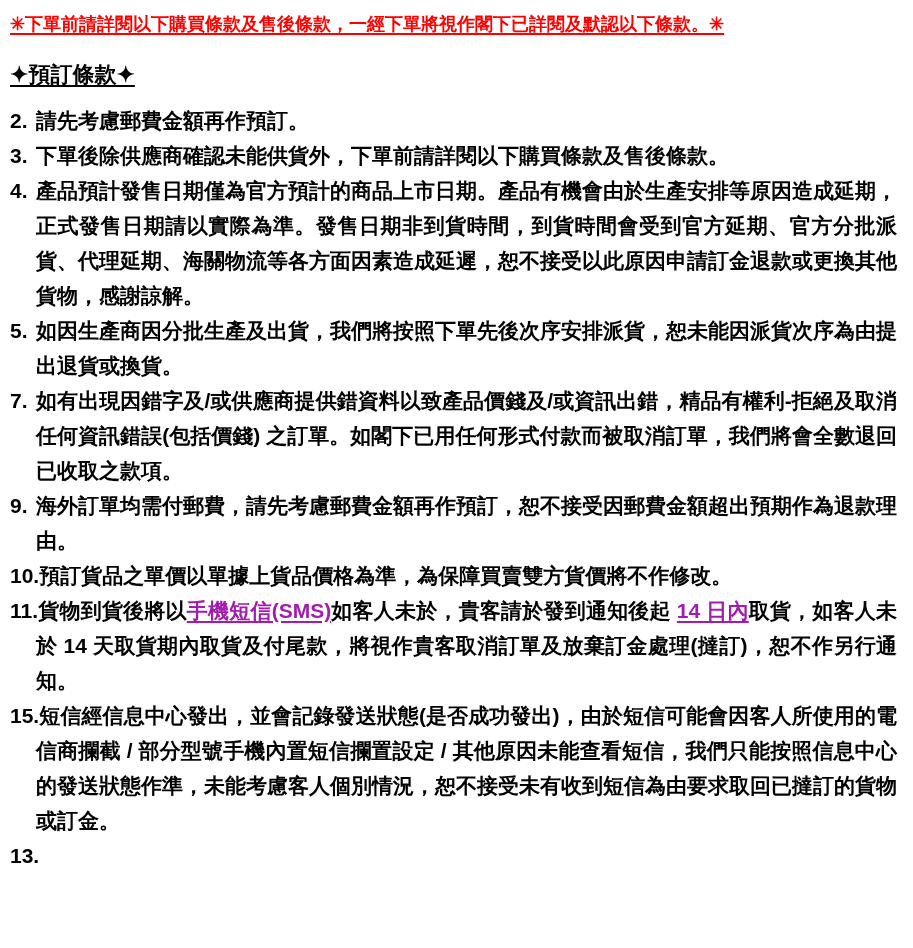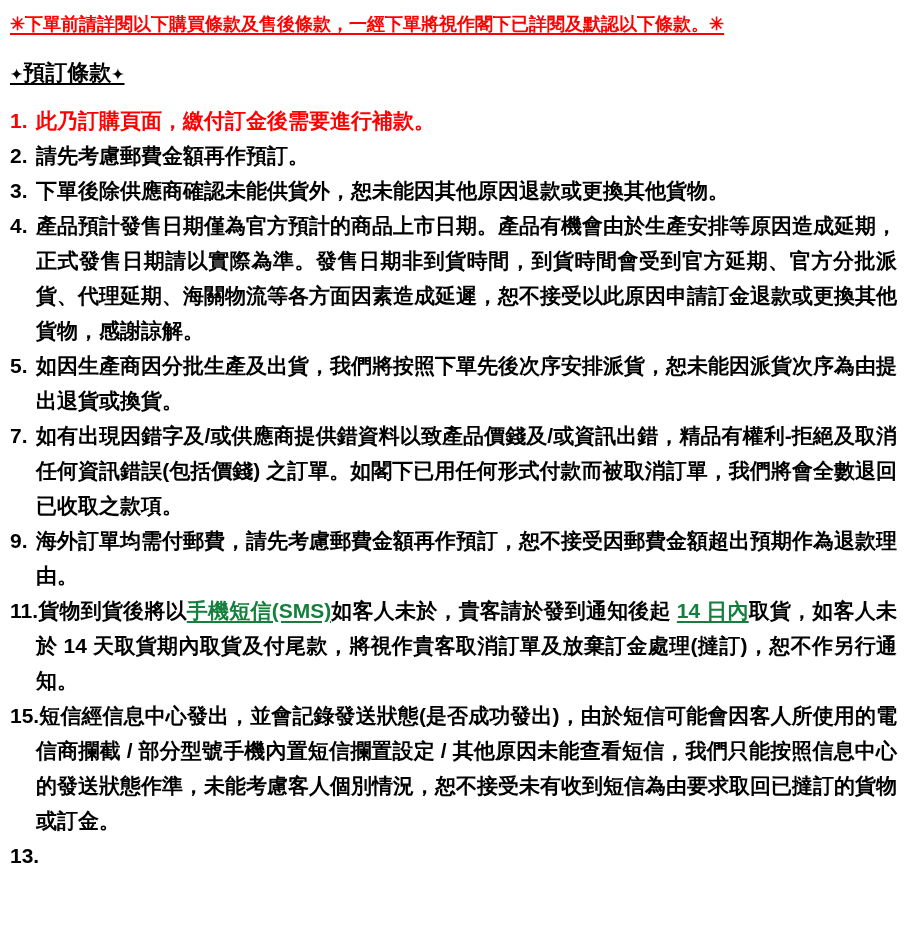--- a/index.html
+++ b/index.html
@@ -30,21 +30,20 @@
   }
   .section-title {
     font-size: 22px;
     line-height: 30px;
     color: #000000;
     text-decoration: underline;
     text-decoration-thickness: 2px;
     text-underline-offset: 3px;
     margin: 0 0 13px 0;
     display: inline-block;
-    font-family: Liberation Mono, monospace;
   }
   .terms-list {
     font-size: 21px;
     line-height: 35px;
     text-align: justify;
   }
   .term {
     padding-left: 26px;
     text-indent: -26px;
     margin: 0;
@@ -53,41 +52,41 @@
     display: inline-block;
     min-width: 26px;
     box-sizing: border-box;
     text-indent: 0;
     text-align: left;
   }
   .term-red, .term-red .num {
     color: #ff0000;
   }
   .seg-red-underline {
-    color: #15803d;
+    color: #a21caf;
     text-decoration: underline;
     text-decoration-thickness: 2px;
     text-underline-offset: 3px;
   }
 </style>
 </head>
 <body>
 
 <div class="page">
   <div class="notice-banner">✳下單前請詳閱以下購買條款及售後條款，一經下單將視作閣下已詳閱及默認以下條款。✳</div>
 
   <div>
     <span class="section-title">✦預訂條款✦</span>
   </div>
 
   <div class="terms-list">
-      <div class="term term-red"><span class="num">1.</span><span>此乃訂購頁面，繳付訂金後需要進行補款。</span></div>
       <div class="term"><span class="num">2.</span><span>請先考慮郵費金額再作預訂。</span></div>
-      <div class="term"><span class="num">3.</span><span>下單後除供應商確認未能供貨外，恕未能因其他原因退款或更換其他貨物。</span></div>
+      <div class="term"><span class="num">3.</span><span>下單後除供應商確認未能供貨外，下單前請詳閱以下購買條款及售後條款。</span></div>
       <div class="term"><span class="num">4.</span><span>產品預計發售日期僅為官方預計的商品上市日期。產品有機會由於生產安排等原因造成延期，正式發售日期請以實際為準。發售日期非到貨時間，到貨時間會受到官方延期、官方分批派貨、代理延期、海關物流等各方面因素造成延遲，恕不接受以此原因申請訂金退款或更換其他貨物，感謝諒解。</span></div>
       <div class="term"><span class="num">5.</span><span>如因生產商因分批生產及出貨，我們將按照下單先後次序安排派貨，恕未能因派貨次序為由提出退貨或換貨。</span></div>
       <div class="term"><span class="num">7.</span><span>如有出現因錯字及/或供應商提供錯資料以致產品價錢及/或資訊出錯，精品有權利-拒絕及取消任何資訊錯誤(包括價錢) 之訂單。如閣下已用任何形式付款而被取消訂單，我們將會全數退回已收取之款項。</span></div>
       <div class="term"><span class="num">9.</span><span>海外訂單均需付郵費，請先考慮郵費金額再作預訂，恕不接受因郵費金額超出預期作為退款理由。</span></div>
+      <div class="term"><span class="num">10.</span><span>預訂貨品之單價以單據上貨品價格為準，為保障買賣雙方貨價將不作修改。</span></div>
       <div class="term"><span class="num">11.</span><span>貨物到貨後將以</span><span class="seg-red-underline">手機短信(SMS)</span><span>如客人未於，貴客請於發到通知後起 </span><span class="seg-red-underline">14 日內</span><span>取貨，如客人未於 14 天取貨期內取貨及付尾款，將視作貴客取消訂單及放棄訂金處理(撻訂)，恕不作另行通知。</span></div>
       <div class="term"><span class="num">15.</span><span>短信經信息中心發出，並會記錄發送狀態(是否成功發出)，由於短信可能會因客人所使用的電信商攔截 / 部分型號手機內置短信攔置設定 / 其他原因未能查看短信，我們只能按照信息中心的發送狀態作準，未能考慮客人個別情況，恕不接受未有收到短信為由要求取回已撻訂的貨物或訂金。</span></div>
       <div class="term"><span class="num">13.</span></div>
     </div>
 </div>
 
 </body></html>

